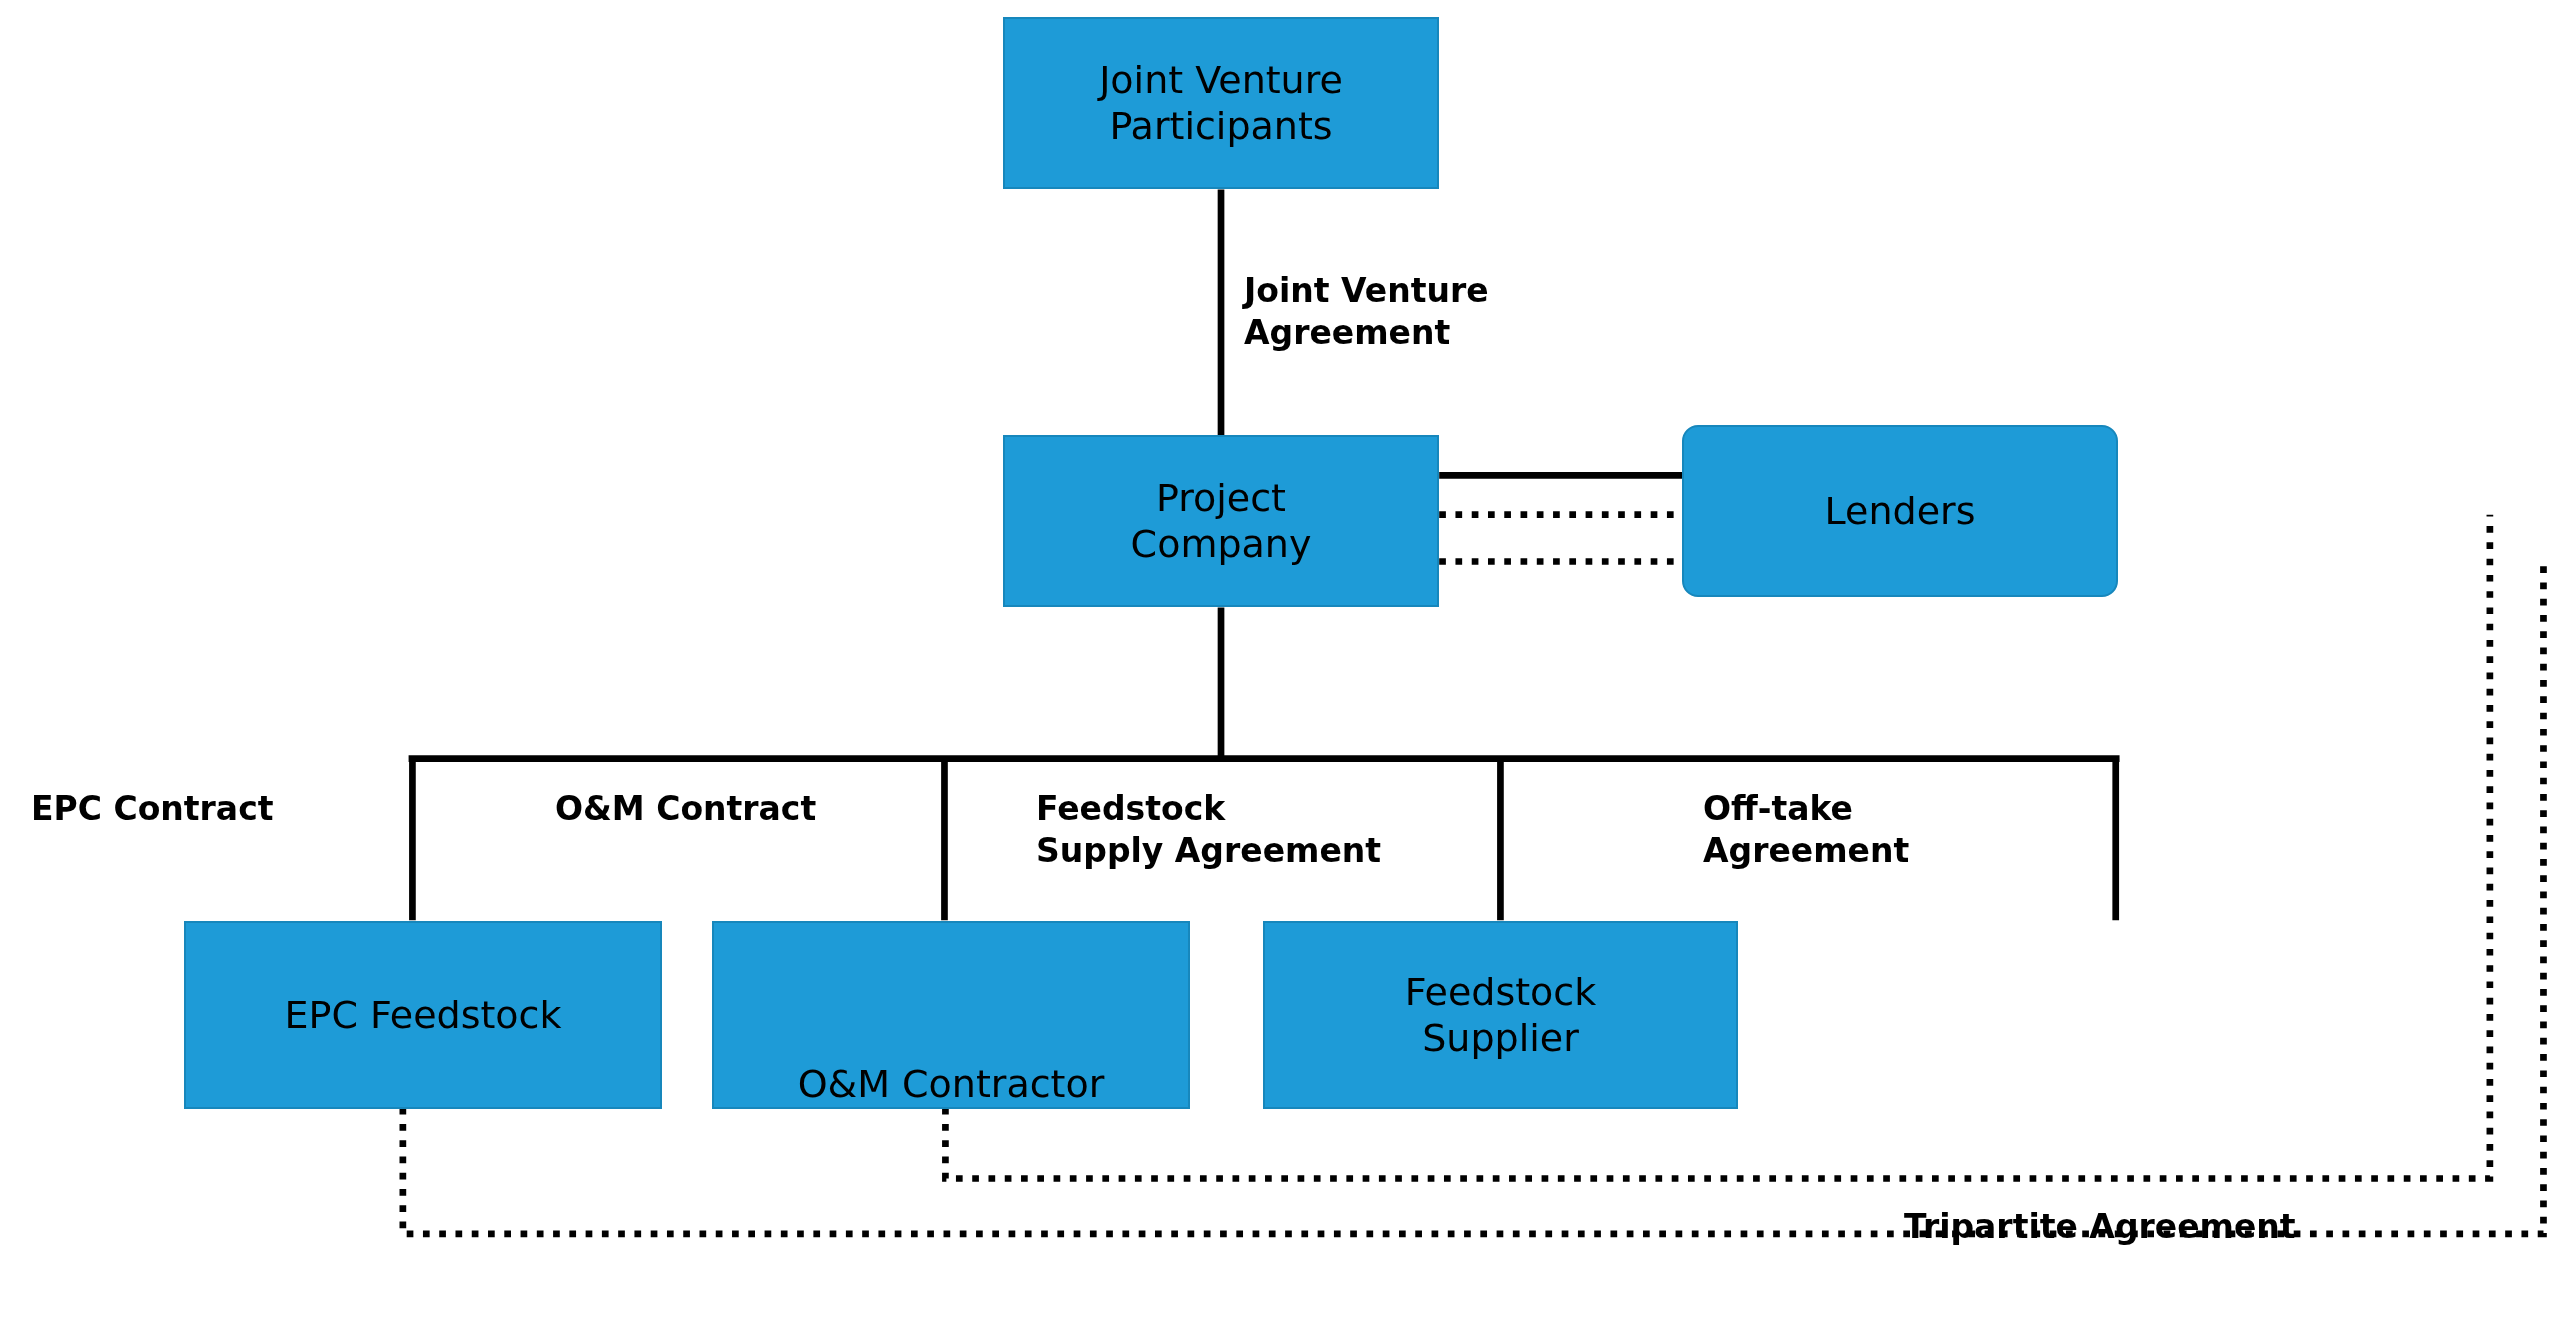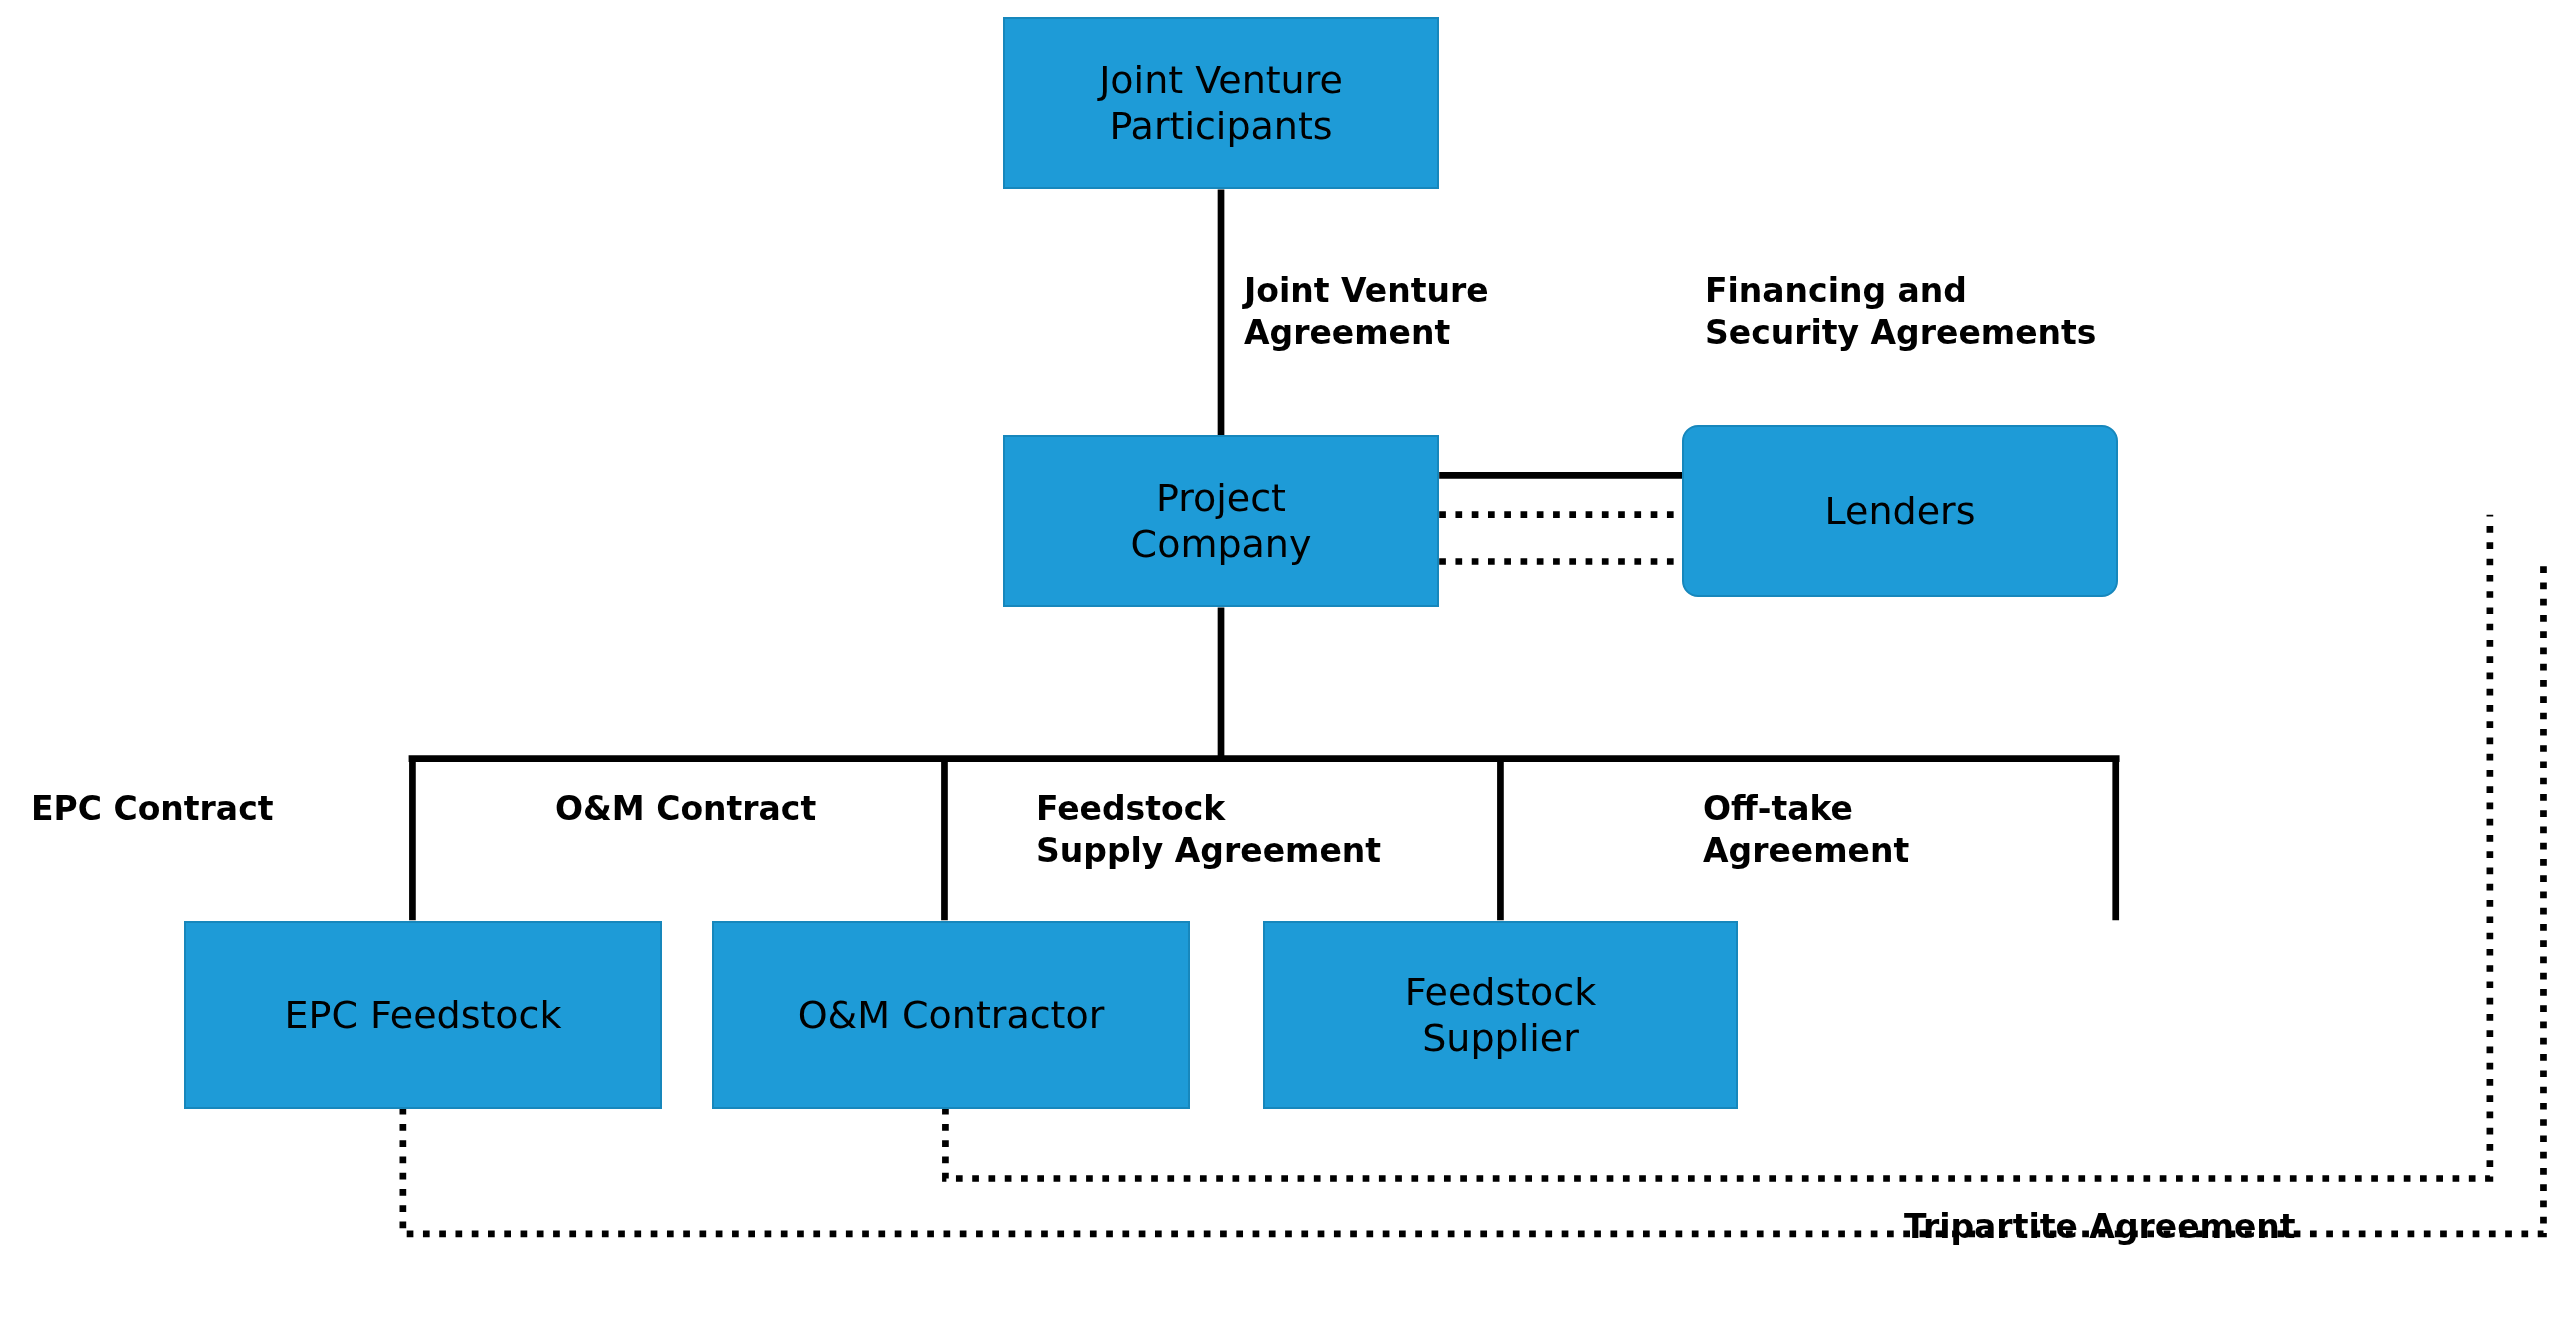--- a/index.html
+++ b/index.html
@@ -97,35 +97,33 @@
   </div>
 
   <div class="node" style="left:1682px; top:425px; width:436px; height:172px;border-radius:16px;">
     <span class="line">Lenders</span>
   </div>
 
   <div class="node" style="left:184px; top:921px; width:478px; height:188px;">
     <span class="line">EPC Feedstock</span>
   </div>
 
-  <div class="node" style="left:712px; top:921px; width:478px; height:188px;">
+  <div class="node" style="left:712px; top:921px; width:478px; height:188px;justify-content:flex-end;">
     <span class="line">O&amp;M Contractor</span>
   </div>
 
   <div class="node" style="left:1263px; top:921px; width:475px; height:188px;">
     <span class="line">Feedstock</span>
     <span class="line">Supplier</span>
   </div>
 
 
   <div class="edge-label left" style="left:1244px; top:270px;">Joint Venture
 Agreement</div>
 
-  <div class="edge-label left" style="left:1705px; top:270px;">Financing and
-Security Agreements</div>
 
   <div class="edge-label left" style="left:31px; top:788px;">EPC Contract</div>
 
   <div class="edge-label left" style="left:555px; top:788px;">O&amp;M Contract</div>
 
   <div class="edge-label left" style="left:1036px; top:788px;">Feedstock
 Supply Agreement</div>
 
   <div class="edge-label left" style="left:1703px; top:788px;">Off-take
 Agreement</div>

